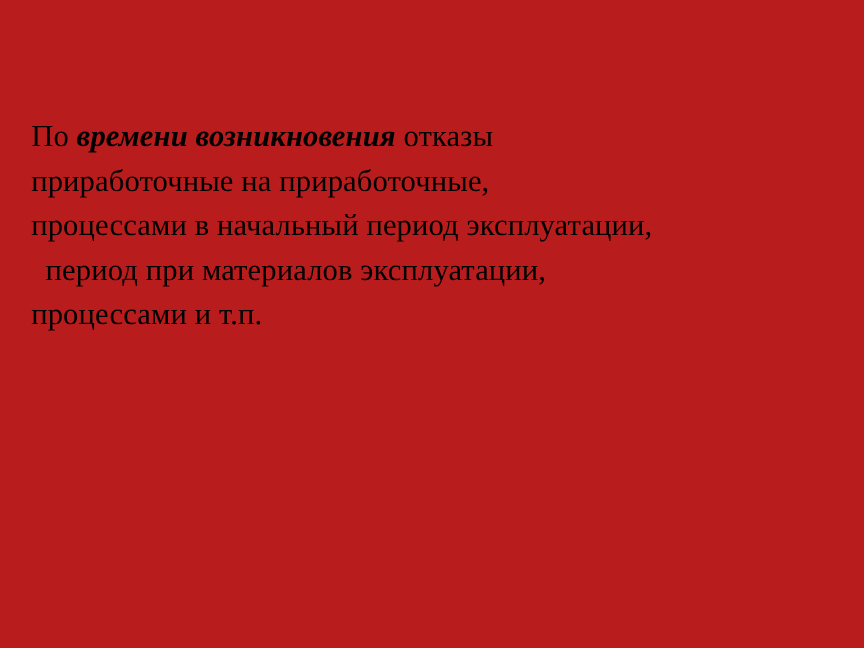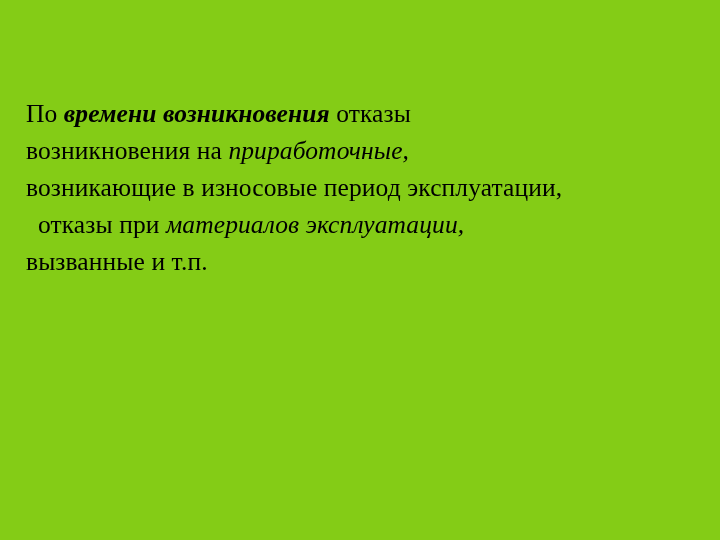--- a/index.html
+++ b/index.html
@@ -11,49 +11,48 @@
     width: 720px;
     height: 540px;
     overflow: hidden;
     font-family: "Liberation Serif", "DejaVu Serif", serif;
     color: #000000;
   }
   .slide {
     position: relative;
     width: 720px;
     height: 540px;
-    background: #84cc16;
+    background: #b91c1c;
   }
   .text-block {
     position: absolute;
     left: 26px;
     top: 95px;
     width: 680px;
   }
   .line {
     font-size: 25.5px;
     line-height: 37px;
     white-space: nowrap;
     letter-spacing: 0.1px;
   }
   .line.indent-1 {
     padding-left: 12px;
   }
   .ital {
-    font-style: italic;
   }
   .bold-ital {
     font-style: italic;
     font-weight: bold;
   }
 </style>
 </head>
 <body>
 
 <div class="slide">
   <div class="text-block" id="text-block">
       <div class="line"><span>По </span><span class="bold-ital">времени возникновения</span><span> отказы</span></div>
-      <div class="line"><span>возникновения на </span><span class="ital">приработочные,</span></div>
-      <div class="line"><span>возникающие в износовые период эксплуатации,</span></div>
-      <div class="line indent-1"><span>отказы при </span><span class="ital">материалов эксплуатации,</span></div>
-      <div class="line"><span>вызванные и т.п.</span></div>
+      <div class="line"><span>приработочные на </span><span class="ital">приработочные,</span></div>
+      <div class="line"><span>процессами в начальный период эксплуатации,</span></div>
+      <div class="line indent-1"><span>период при </span><span class="ital">материалов эксплуатации,</span></div>
+      <div class="line"><span>процессами и т.п.</span></div>
     </div>
 </div>
 
 </body></html>

